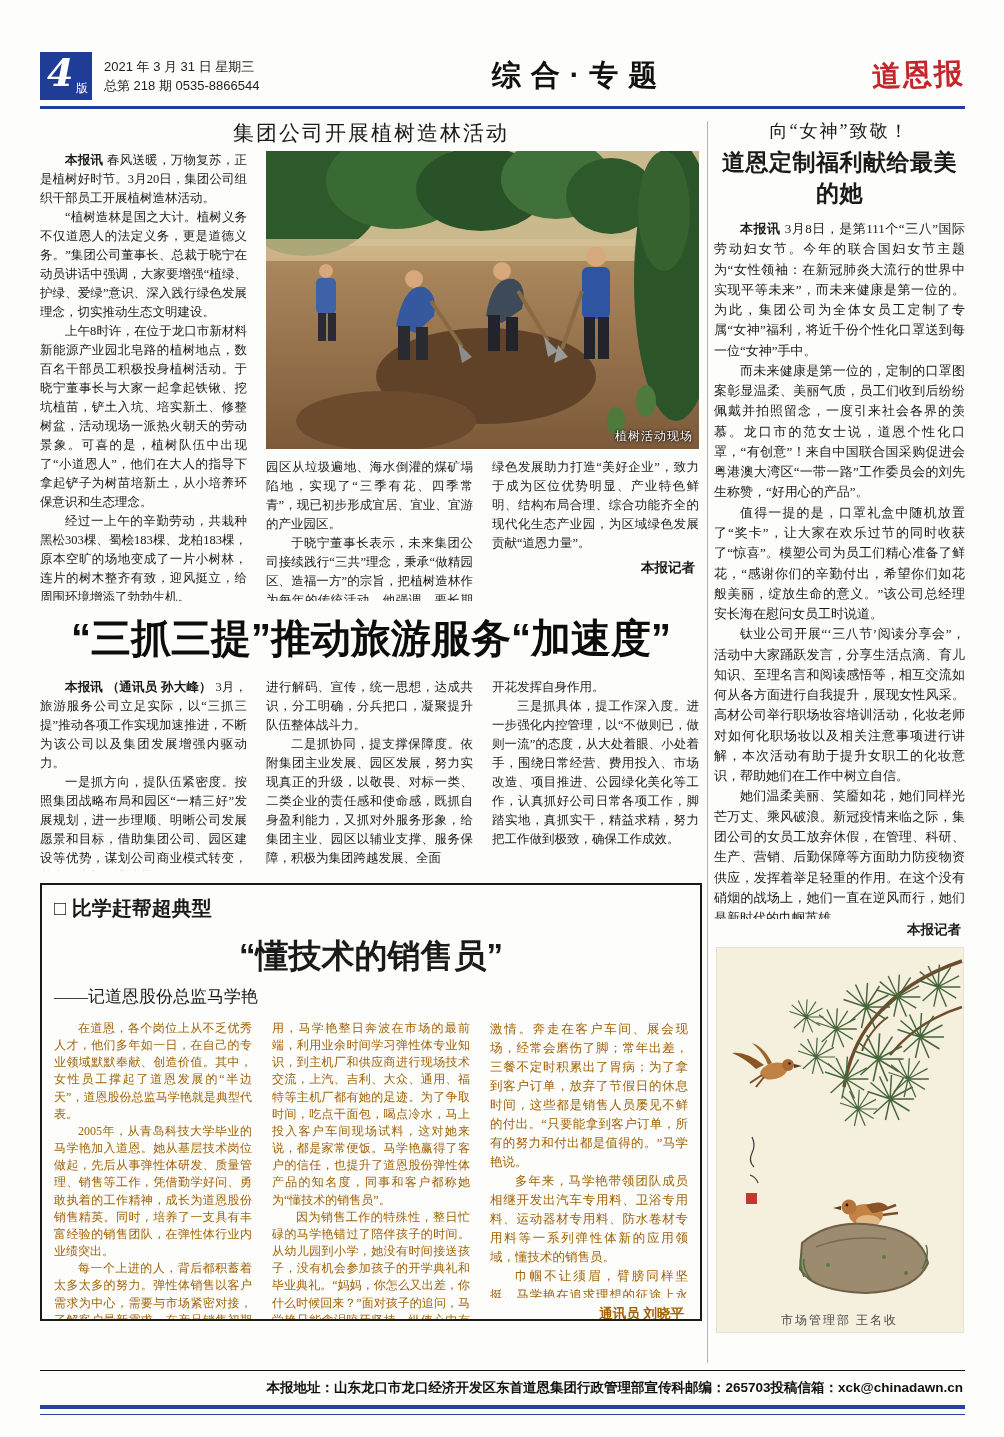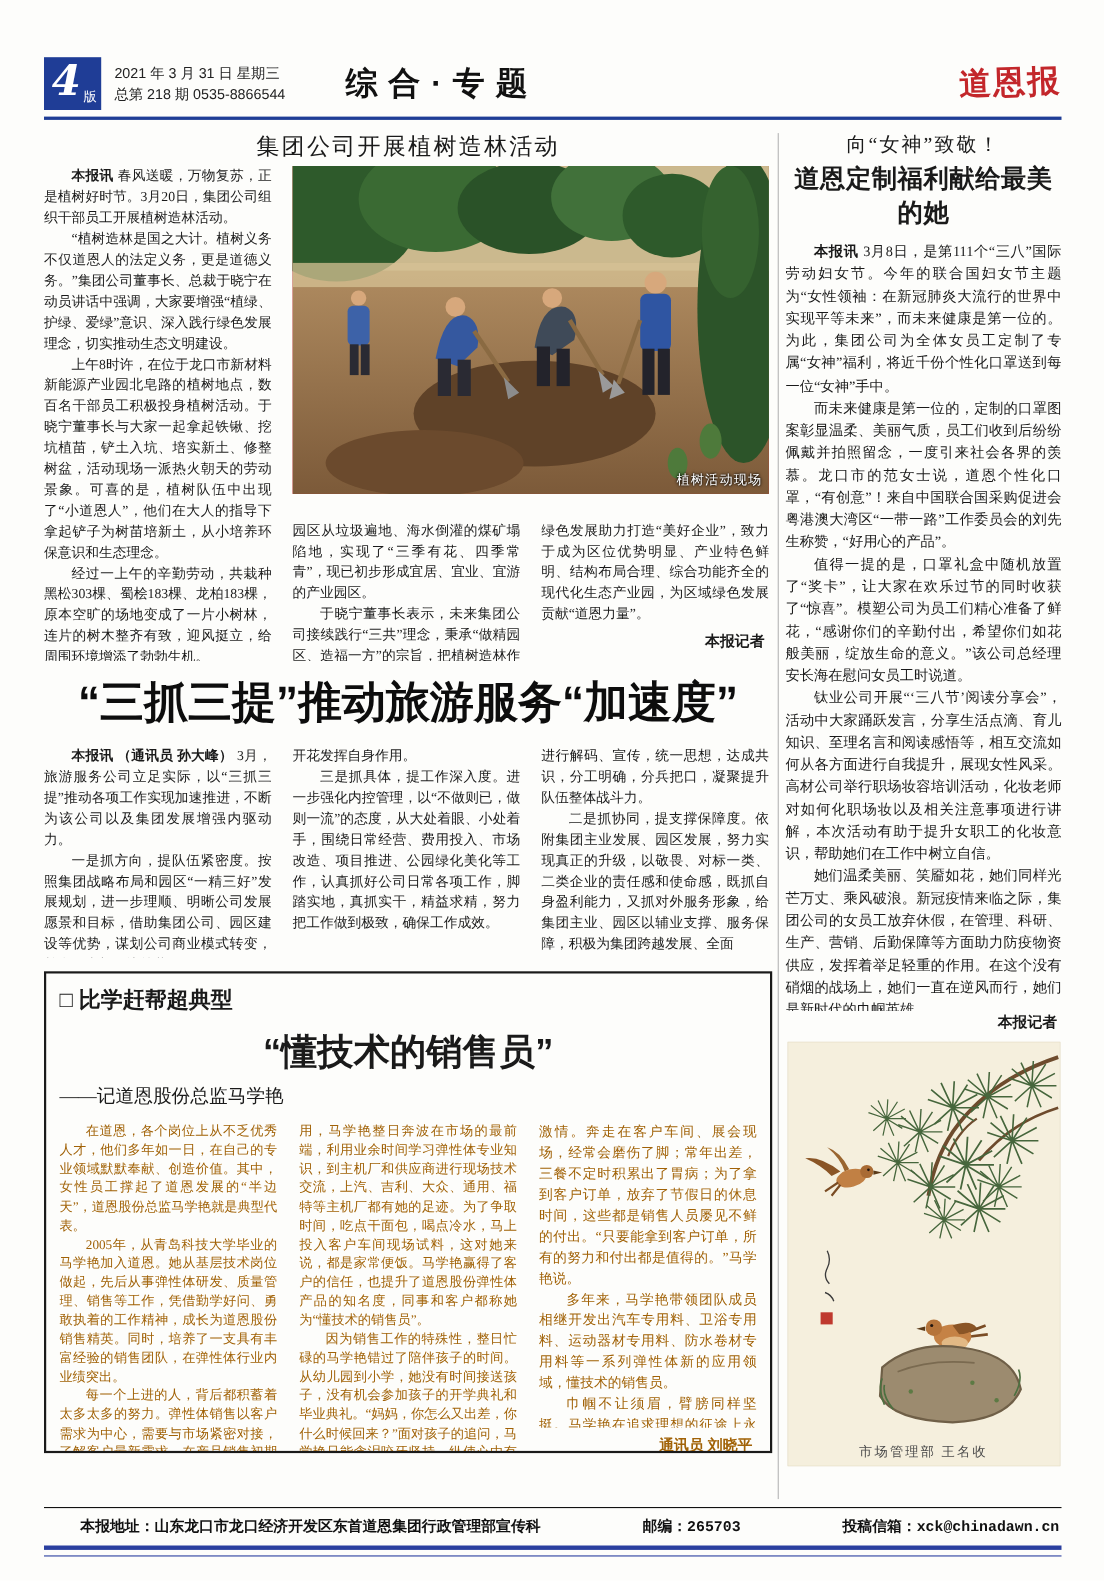--- a/index.html
+++ b/index.html
@@ -5,21 +5,21 @@
   * { margin:0; padding:0; box-sizing:border-box; }
   body { background:#ffffff; font-family:"Liberation Serif","DejaVu Serif",serif; color:#1a1a1a; }
   .page { position:relative; width:1004px; height:1437px; margin:0 auto; background:#fdfdfb; overflow:hidden; padding:50px 39px 0 40px; }
 
   
   .masthead-row { display:flex; align-items:center; height:52px; }
   .badge { width:52px; height:48px; background:#1f3d96; color:#fff; position:relative; flex:none; }
   .badge-num { position:absolute; left:7px; top:-2px; font-size:38px; font-style:italic; font-weight:bold; font-family:"DejaVu Serif",serif; }
   .badge-ban { position:absolute; right:4px; bottom:3px; font-size:12px; }
   .dateblock { margin-left:12px; font-family:"Liberation Sans",sans-serif; font-size:13px; font-weight:normal; color:#222; line-height:1.5; width:210px; flex:none; }
-  .section-title { flex:1; font-size:29px; font-weight:900; letter-spacing:10px; font-family:"Liberation Sans",sans-serif; color:#111; }
+  .section-title { flex:1; text-align:center; font-size:29px; font-weight:900; letter-spacing:10px; font-family:"Liberation Sans",sans-serif; color:#111; }
   .mast { width:120px; flex:none; text-align:right; font-size:29px; font-weight:bold; color:#c3272b; font-family:"DejaVu Serif",serif; letter-spacing:2px; transform:rotate(-2deg); }
   .header-rule { height:3px; background:#1f3d96; margin-top:4px; }
 
   
   .content { display:flex; margin-top:8px; height:1246px; overflow:hidden; }
   .main-left { width:662px; flex:none; }
   .vrule { width:1px; background:#b5b5b5; margin:4px 6px 0 5px; flex:none; }
   .right-col { width:251px; flex:none; }
 
   
@@ -29,24 +29,24 @@
   .lead { font-family:"Liberation Sans",sans-serif; font-weight:bold; }
   .byline { text-align:right; font-weight:bold; font-family:"Liberation Sans",sans-serif; font-size:13.5px; margin-top:6px; padding-right:4px; }
   .kicker { text-align:center; font-size:21px; letter-spacing:2px; }
 
   
   .tree .kicker { margin:2px 0 4px; }
   .red-headline { text-align:center; font-family:"Liberation Sans",sans-serif; font-weight:900; font-size:37px; color:#e60012; letter-spacing:1px; margin-bottom:12px; }
   .tree-body { display:flex; gap:19px; height:450px; }
   .tree-body .colw { width:207px; flex:none; height:100%; }
   .tree-right { width:433px; flex:none; display:flex; flex-direction:column; }
-  .photo { position:relative; width:433px; height:298px; flex:none; background:#b91c1c; }
+  .photo { position:relative; width:433px; height:298px; flex:none; background:#ec4899; }
   .photo svg { display:block; width:100%; height:100%; }
   .photo figcaption { position:absolute; right:6px; bottom:4px; color:#fff; font-size:12px; letter-spacing:1px; text-shadow:0 0 3px #000,0 0 2px #000; }
-  .tree-sub { display:flex; gap:19px; margin-top:24px; flex:1; overflow:hidden; }
+  .tree-sub { display:flex; gap:19px; margin-top:9px; flex:1; overflow:hidden; }
   .tree-sub .colw { width:207px; flex:none; }
 
   
   .tourism { margin-top:10px; }
   .black-headline { text-align:center; font-family:"Liberation Sans",sans-serif; font-weight:900; font-size:40px; color:#0d0d0d; letter-spacing:0px; margin:2px 0 12px; }
   .cols3 { display:flex; gap:19px; }
   .cols3 .colw { width:207px; flex:none; height:193px; }
 
   
   .boxart { margin-top:12px; border:2px solid #1a1a1a; padding:10px 12px 12px; height:438px; overflow:hidden; }
@@ -61,21 +61,21 @@
   .right-headline { text-align:center; font-family:"Liberation Sans",sans-serif; font-weight:900; font-size:23px; letter-spacing:0.5px; margin:4px 0 10px; }
   .right-text { font-size:13px; line-height:1.56; height:700px; }
   .right-col .byline { margin-top:2px; }
   .painting { position:relative; width:248px; height:400px; margin:8px auto 0; }
   .painting svg { display:block; width:100%; height:386px; }
   .painting figcaption { position:absolute; left:0; right:0; bottom:18px; text-align:center; font-size:12px; color:#4c4c4c; letter-spacing:2px; }
 
   
   .pfooter { position:absolute; left:40px; right:39px; bottom:22px; }
   .frule { height:1px; background:#111; margin-bottom:6px; }
-  .ftext { display:flex; justify-content:space-between; font-family:Liberation Mono, monospace; font-weight:bold; font-size:13.5px; color:#111; padding:2px 2px 8px;margin-left:31px; }
+  .ftext { display:flex; justify-content:flex-end; font-family:Liberation Sans, sans-serif; font-weight:bold; font-size:13.5px; color:#111; padding:2px 2px 8px;margin-left:31px; }
   .bline.thick { height:4px; background:#2a3f9f; }
   .bline.thin { height:1px; background:#2a3f9f; margin-top:5px; }
 </style>
 </head>
 <body>
 
 <div class="page">
 
   <header class="masthead-row">
     <div class="badge">
@@ -179,26 +179,26 @@
       </section>
 
       <section class="tourism">
         <h2 class="black-headline">“三抓三提”推动旅游服务“加速度”</h2>
         <div class="cols3">
           <div class="col colw">
               <p class="para"><b class="lead">本报讯 （通讯员 孙大峰） </b>3月，旅游服务公司立足实际，以“三抓三提”推动各项工作实现加速推进，不断为该公司以及集团发展增强内驱动力。</p>
               <p class="para">一是抓方向，提队伍紧密度。按照集团战略布局和园区“一精三好”发展规划，进一步理顺、明晰公司发展愿景和目标，借助集团公司、园区建设等优势，谋划公司商业模式转变，并利用内部会议等载体</p>
             </div>
           <div class="col colw">
+              <p class="para noindent">进行解码、宣传，统一思想，达成共识，分工明确，分兵把口，凝聚提升队伍整体战斗力。</p>
+              <p class="para">二是抓协同，提支撑保障度。依附集团主业发展、园区发展，努力实现真正的升级，以敬畏、对标一类、二类企业的责任感和使命感，既抓自身盈利能力，又抓对外服务形象，给集团主业、园区以辅业支撑、服务保障，积极为集团跨越发展、全面</p>
+            </div>
+          <div class="col colw">
               <p class="para noindent">开花发挥自身作用。</p>
               <p class="para">三是抓具体，提工作深入度。进一步强化内控管理，以“不做则已，做则一流”的态度，从大处着眼、小处着手，围绕日常经营、费用投入、市场改造、项目推进、公园绿化美化等工作，认真抓好公司日常各项工作，脚踏实地，真抓实干，精益求精，努力把工作做到极致，确保工作成效。</p>
-            </div>
-          <div class="col colw">
-              <p class="para noindent">进行解码、宣传，统一思想，达成共识，分工明确，分兵把口，凝聚提升队伍整体战斗力。</p>
-              <p class="para">二是抓协同，提支撑保障度。依附集团主业发展、园区发展，努力实现真正的升级，以敬畏、对标一类、二类企业的责任感和使命感，既抓自身盈利能力，又抓对外服务形象，给集团主业、园区以辅业支撑、服务保障，积极为集团跨越发展、全面</p>
             </div>
         </div>
       </section>
 
       <section class="boxart">
         <div class="eyebrow">□ 比学赶帮超典型</div>
         <h2 class="box-headline">“懂技术的销售员”</h2>
         <div class="box-subtitle">——记道恩股份总监马学艳</div>
         <div class="cols3 box-cols">
           <div class="col colw">

